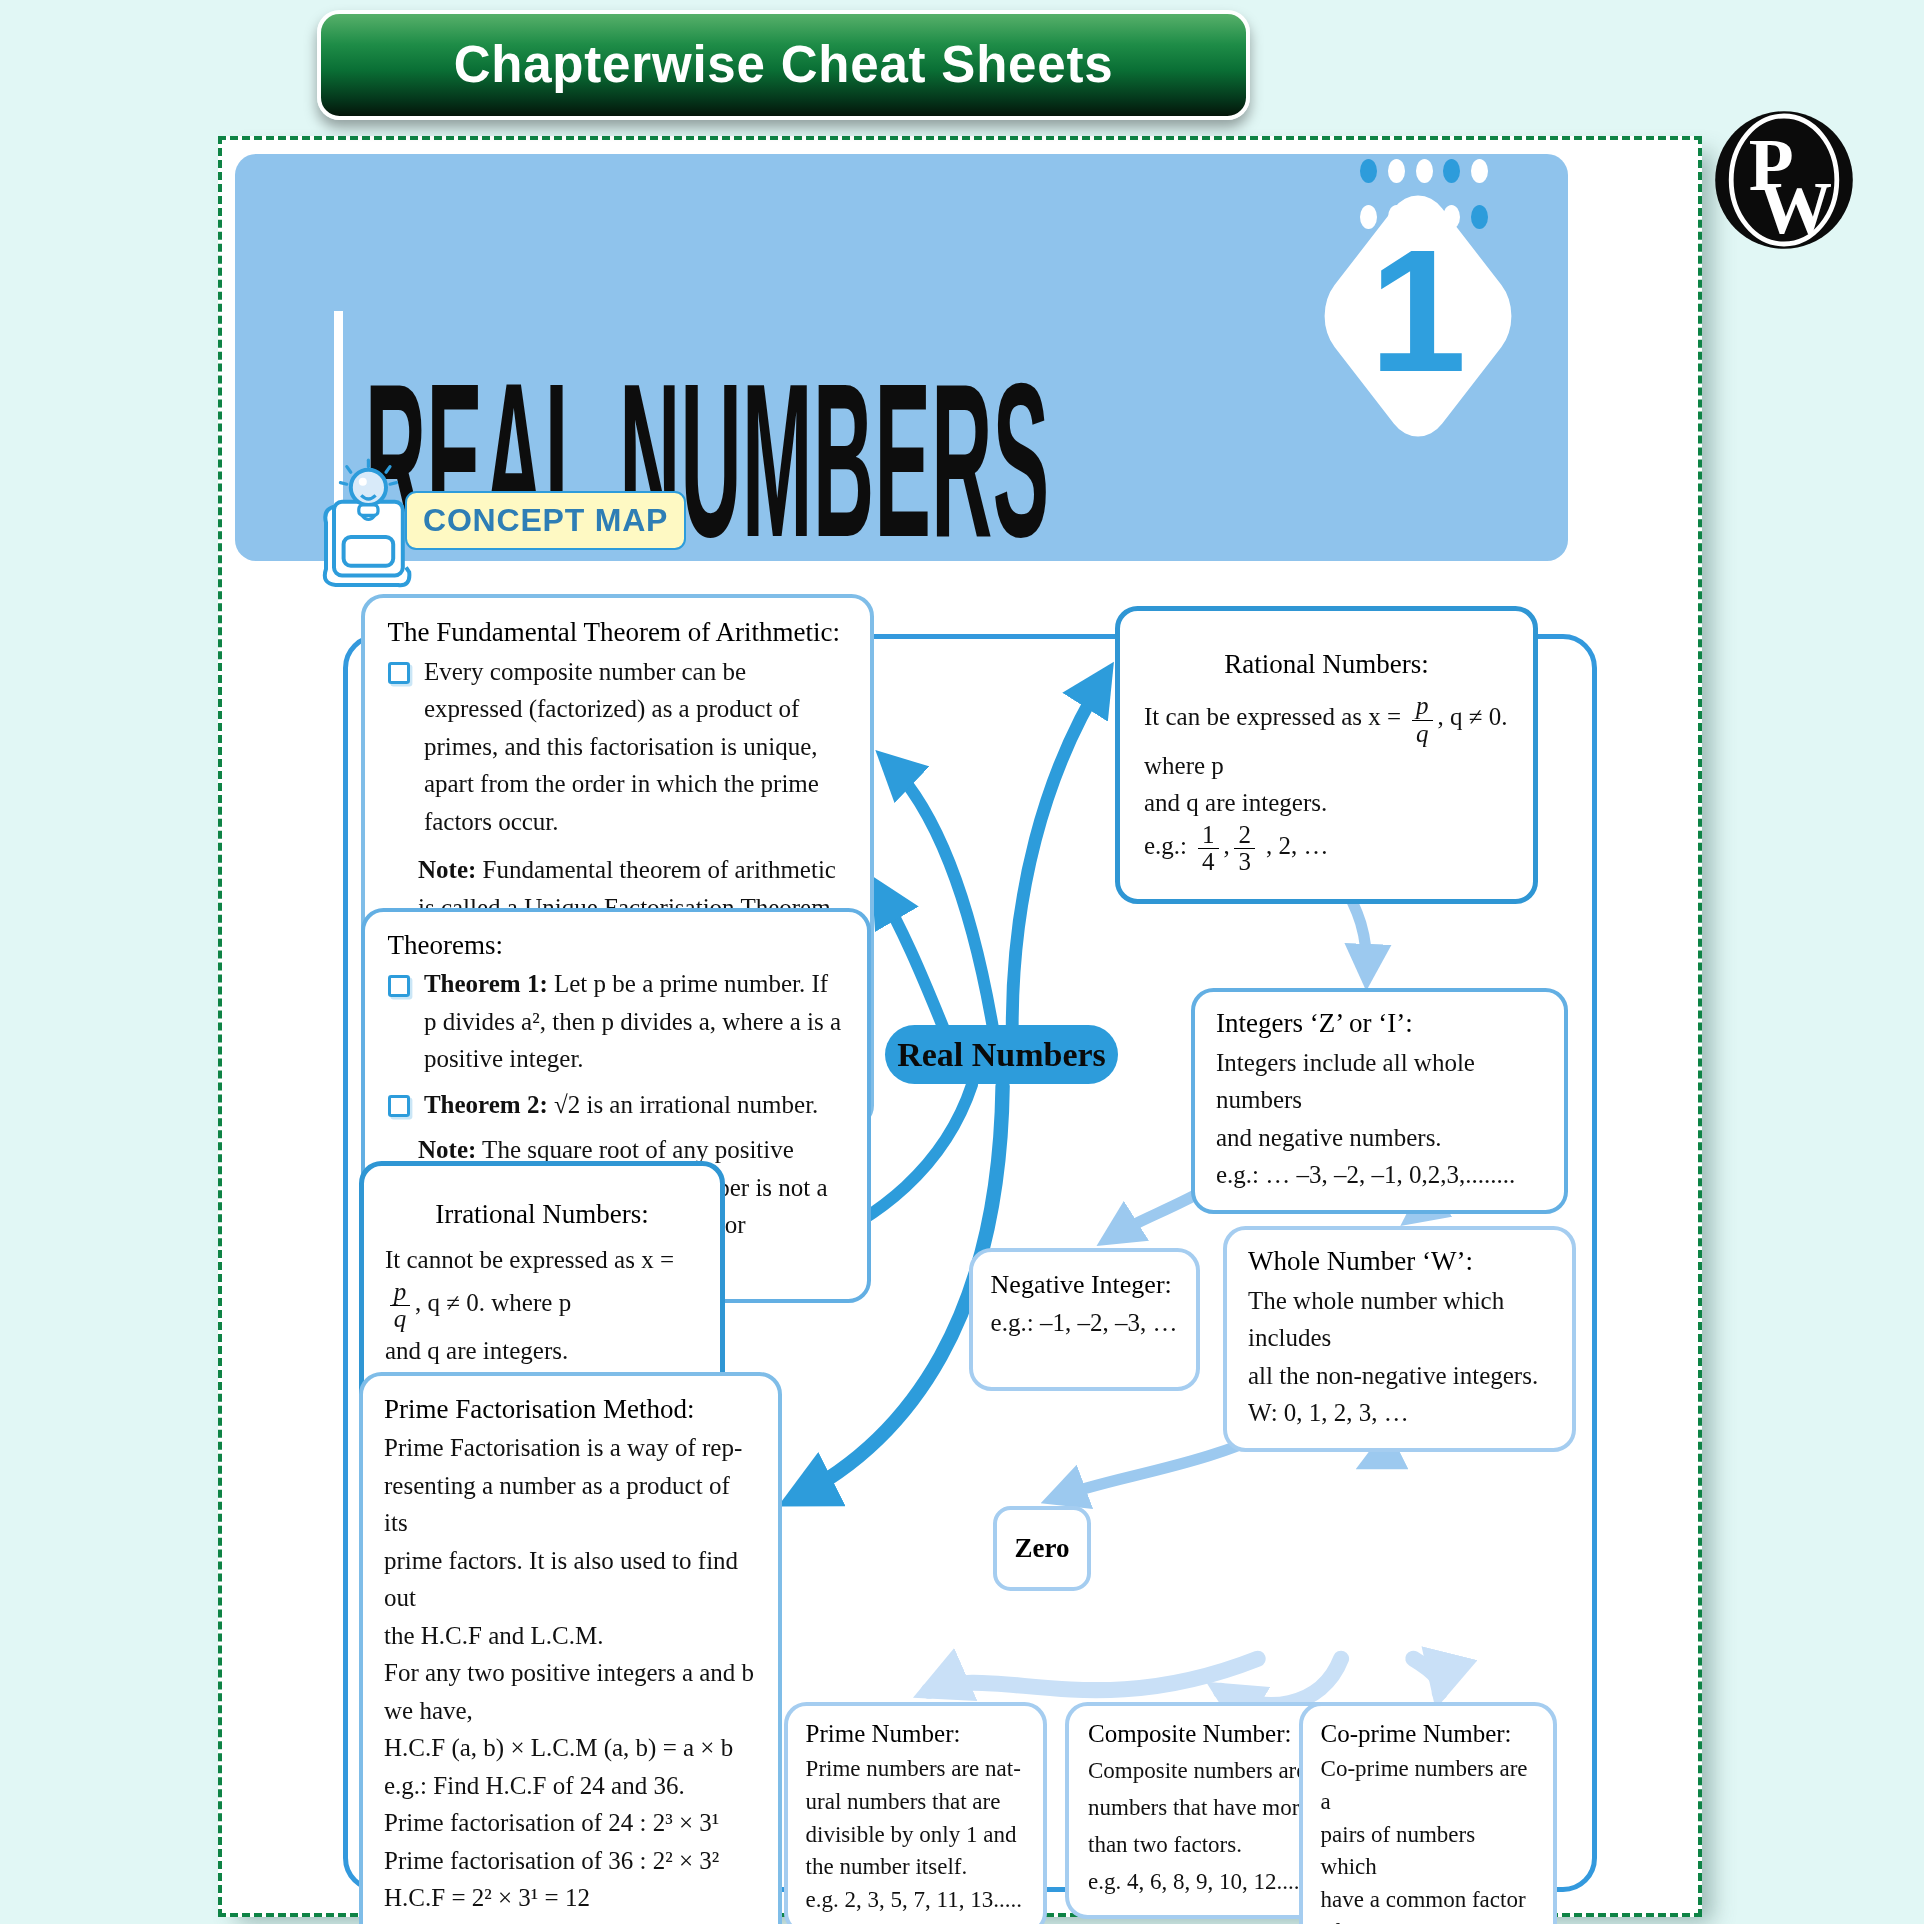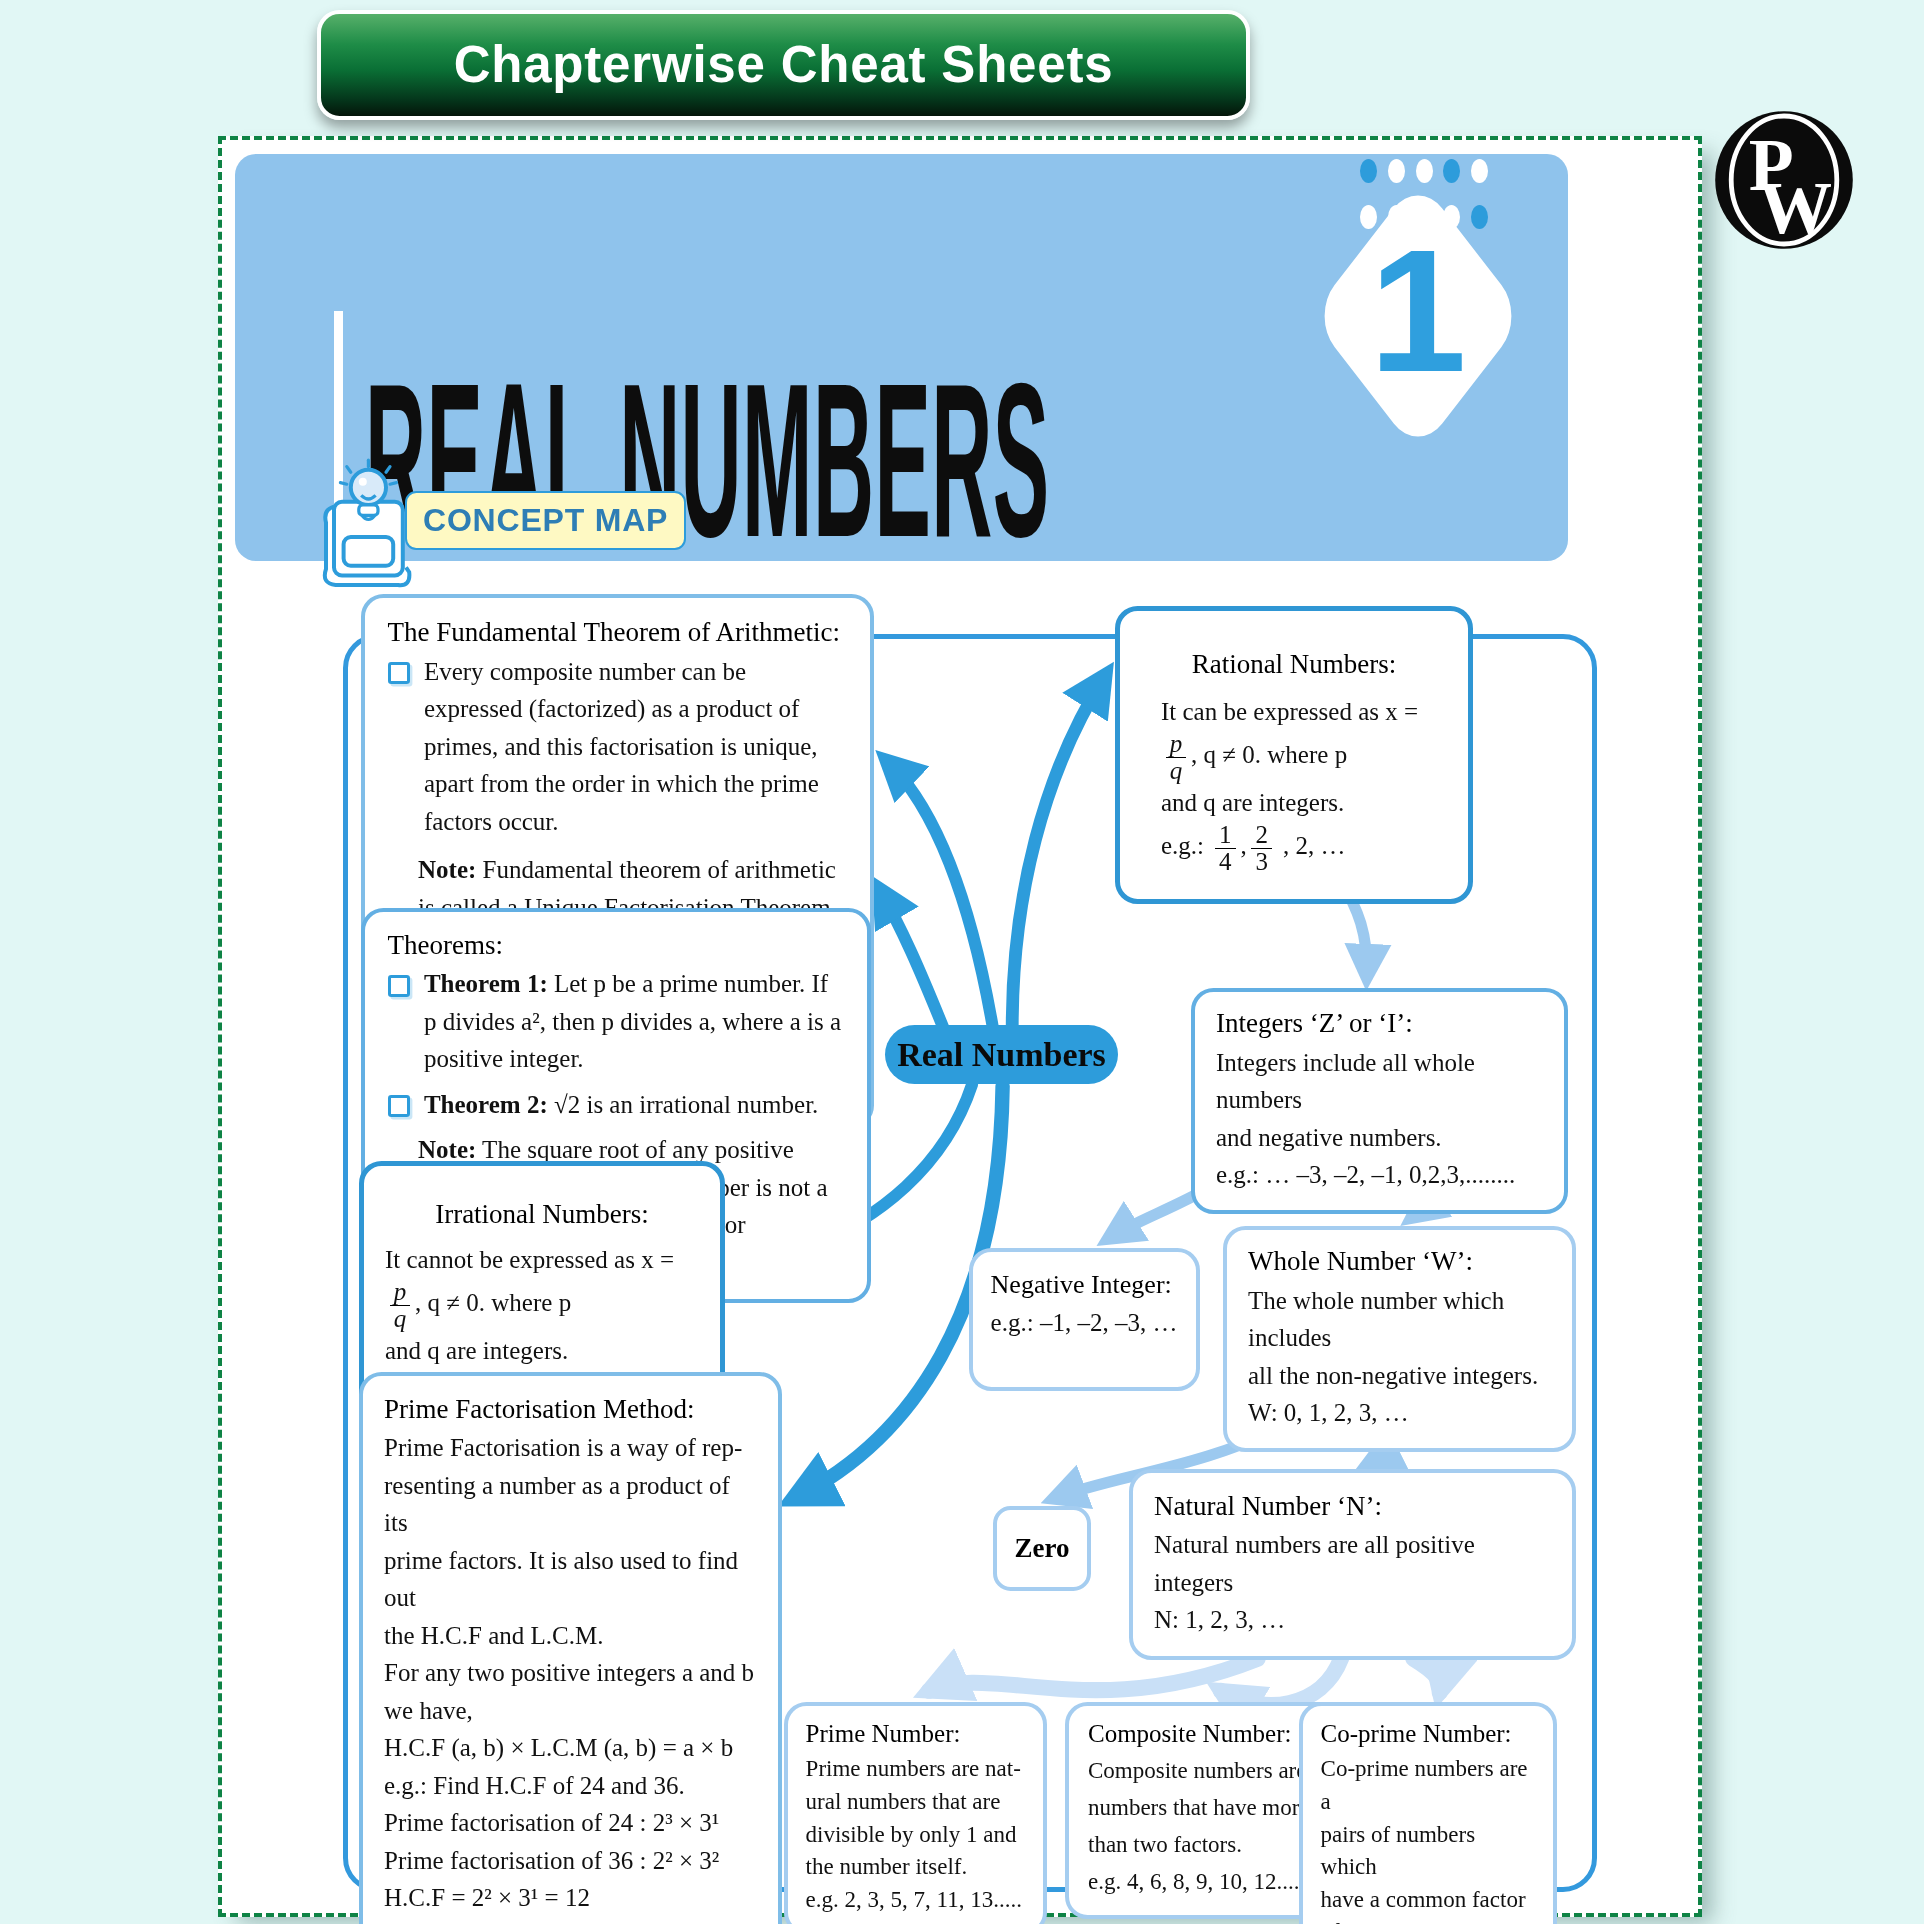--- a/index.html
+++ b/index.html
@@ -222,21 +222,21 @@
     <div class="body-txt">we have,</div>
     <div class="body-txt">H.C.F (a, b) × L.C.M (a, b) = a × b</div>
     <div class="body-txt">e.g.: Find H.C.F of 24 and 36.</div>
     <div class="body-txt">Prime factorisation of 24 : 2³ × 3¹</div>
     <div class="body-txt">Prime factorisation of 36 : 2² × 3²</div>
     <div class="body-txt">H.C.F = 2² × 3¹ = 12</div>
     <div class="body-txt">e.g.: Find L.C.M of 12 and 18.</div>
 
   </div>
 
-  <div class="box b-strong" style="left:1115px;top:606px;width:358px;min-height:266px;padding:24px 41px;">
+  <div class="box b-strong" style="left:1115px;top:606px;width:423px;min-height:266px;padding:24px 24px;">
     <h3 class="t-center" style="margin-top:14.4px;">Rational Numbers:</h3>
     <div class="body-txt" style="margin-top:13px;">
       <span>It can be expressed as x = </span><span class="frac">
           <span class="num">p</span>
           <span class="den">q</span>
         </span><span>,  q ≠ 0. where p</span>
     </div>
     <div class="body-txt">and q are integers.</div>
     <div class="body-txt">
       <span>e.g.: </span><span class="frac" style="font-style:normal;">
@@ -265,25 +265,20 @@
     <h3>Whole Number ‘W’:</h3>
     <div class="body-txt">The whole number which includes</div>
     <div class="body-txt">all the non-negative integers.</div>
     <div class="body-txt">W: 0, 1, 2, 3, …</div>
   </div>
 
   <div class="box b-lighter" style="left:993px;top:1506px;width:98px;min-height:85px;border-radius:17.6px;display:flex;align-items:center;justify-content:center;">
     <span style="font-size:27px;font-weight:700;">Zero</span>
   </div>
 
-  <div class="box b-lighter" style="left:1129px;top:1469px;width:447px;min-height:188px;padding:17.6px 21px;">
-    <h3>Natural Number ‘N’:</h3>
-    <div class="body-txt">Natural numbers are all positive integers</div>
-    <div class="body-txt">N: 1, 2, 3, …</div>
-  </div>
 
   <div class="box b-lighter small" style="left:784px;top:1702px;width:263px;min-height:188px;padding:14.4px 17.6px;">
     <h3>Prime Number:</h3>
     <div class="body-txt">Prime numbers are nat-</div>
     <div class="body-txt">ural numbers that are</div>
     <div class="body-txt">divisible by only 1 and</div>
     <div class="body-txt">the number itself.</div>
     <div class="body-txt">e.g. 2, 3, 5, 7, 11, 13.....</div>
   </div>
 

